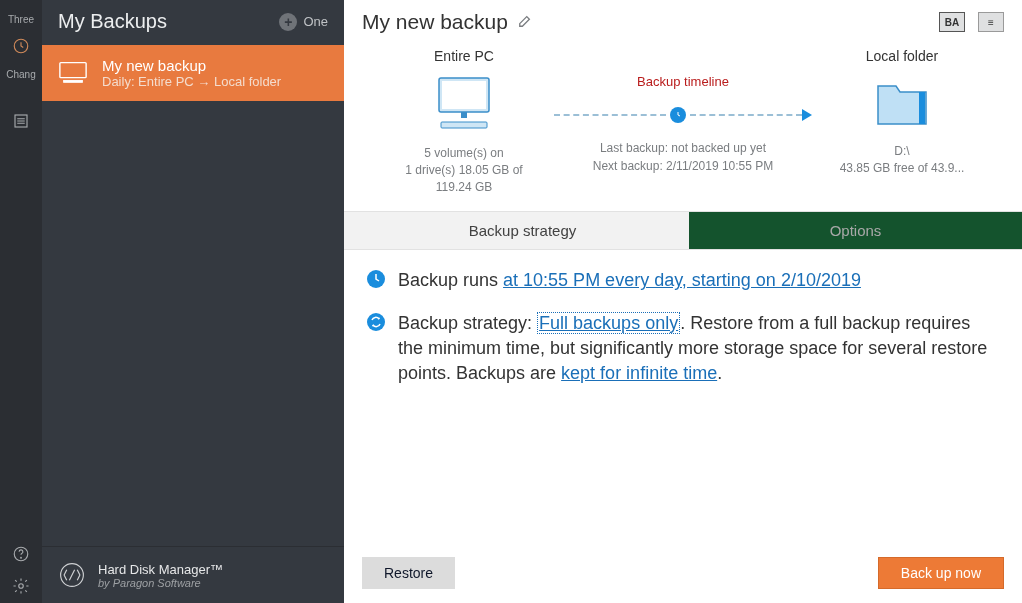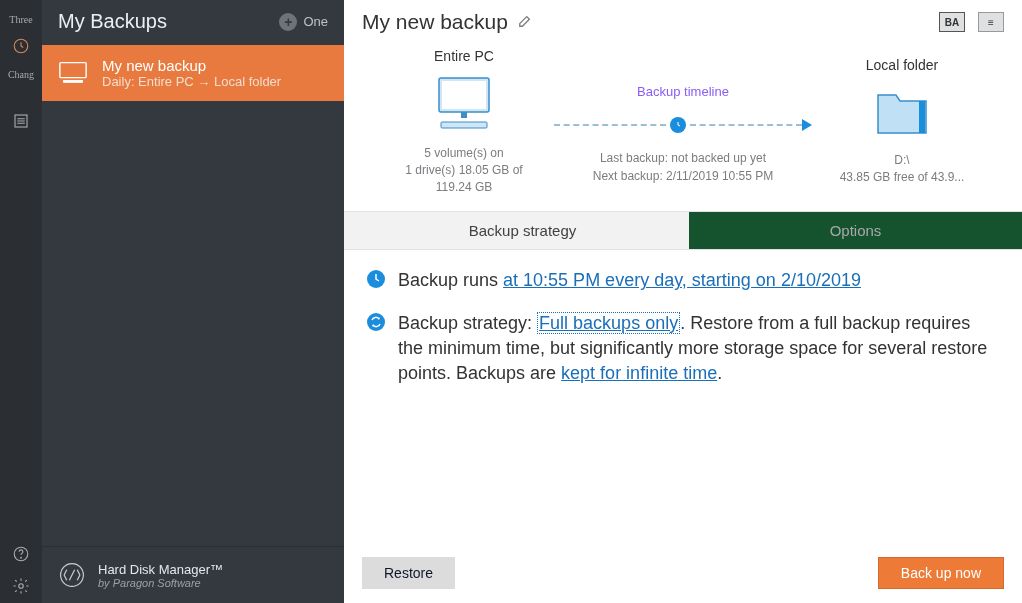--- a/index.html
+++ b/index.html
@@ -1,21 +1,21 @@
 <!DOCTYPE html>
 <html><head>
 <meta charset="utf-8">
 <style>
 * { margin: 0; padding: 0; box-sizing: border-box; }
 body { font-family: "Segoe UI", Arial, sans-serif; font-size: 13px; color: #333; width: 1022px; height: 603px; overflow: hidden; background: #fff; }
 .app { display: flex; width: 100%; height: 100%; }
 
 
 .rail { width: 42px; background: #2b2e33; display: flex; flex-direction: column; align-items: center; padding-top: 8px; color: #a8abae; font-size: 10px; }
-.rail-item { width: 100%; text-align: center; padding: 6px 0; cursor: pointer; font-family: Liberation Serif, serif; }
+.rail-item { width: 100%; text-align: center; padding: 6px 0; cursor: pointer; }
 .rail-item svg { width: 18px; height: 18px; fill: none; stroke: #d08a5a; stroke-width: 1.5; }
 .rail-item.muted svg { stroke: #a8abae; }
 .rail .spacer { flex: 1; }
 
 
 .sidebar { width: 302px; background: #343940; color: #e6e7e8; display: flex; flex-direction: column; }
 .sidebar-header { display: flex; align-items: center; justify-content: space-between; padding: 10px 16px 12px 16px; }
 .sidebar-title { font-size: 20px; font-weight: 300; color: #eceeef; }
 .sidebar-add { display: flex; align-items: center; gap: 6px; color: #bfc2c5; cursor: pointer; font-size: 13px; }
 .sidebar-add .plus { width: 18px; height: 18px; border-radius: 50%; background: #6f7378; color: #343940; display: inline-flex; align-items: center; justify-content: center; font-weight: bold; font-size: 14px; }
@@ -31,26 +31,26 @@
 
 .main { flex: 1; display: flex; flex-direction: column; background: #fff; }
 .main-header { display: flex; align-items: center; justify-content: space-between; padding: 10px 18px 6px 18px; }
 .mh-left { display: flex; align-items: center; gap: 10px; }
 .mh-title { font-size: 21px; font-weight: 400; color: #333; }
 .edit-icon svg { width: 14px; height: 14px; stroke: #7a7d80; fill: none; stroke-width: 1.5; }
 .mh-right { display: flex; gap: 13px; }
 .view-btn { width: 26px; height: 20px; display: inline-flex; align-items: center; justify-content: center; border: 1px solid #9a9a9a; background: #dfe0e1; font-size: 10px; font-weight: bold; color: #333; cursor: pointer; }
 .view-btn.active { border-color: #555; }
 
-.diagram { display: flex; align-items: center; justify-content: space-between; padding: 8px 30px 16px 30px; }
+.diagram { display: flex; align-items: flex-start; justify-content: space-between; padding: 8px 30px 16px 30px; }
 .dg-col { width: 180px; text-align: center; }
 .dg-label { font-size: 14px; color: #333; margin-bottom: 10px; }
 .dg-sub { font-size: 12px; color: #7a7d80; line-height: 1.4; margin-top: 8px; }
 .dg-mid { flex: 1; text-align: center; padding-top: 26px; position: relative; }
-.dg-mid-label { font-size: 13px; color: #8b5cf6; margin-bottom: 16px; }
+.dg-mid-label { font-size: 13px; color: #b91c1c; margin-bottom: 16px; }
 .dg-line { position: relative; height: 20px; display: flex; align-items: center; }
 .dg-dashes { flex: 1; border-top: 2px dashed #9bbfd6; }
 .dg-marker { width: 16px; height: 16px; border-radius: 50%; background: #1a8ddd; margin: 0 4px; display: flex; align-items: center; justify-content: center; }
 .dg-marker::after { content:""; width:6px; height:6px; border: 2px solid #fff; border-top:none; border-left:none; transform: rotate(45deg) translate(-1px,-1px); display:none; }
 .dg-arrow { width: 0; height: 0; border-top: 6px solid transparent; border-bottom: 6px solid transparent; border-left: 10px solid #1a8ddd; }
 .dg-mid-sub { font-size: 12px; color: #7a7d80; line-height: 1.5; margin-top: 14px; }
 
 .pc-svg { width: 70px; height: 60px; }
 .folder-svg { width: 60px; height: 58px; }
 

